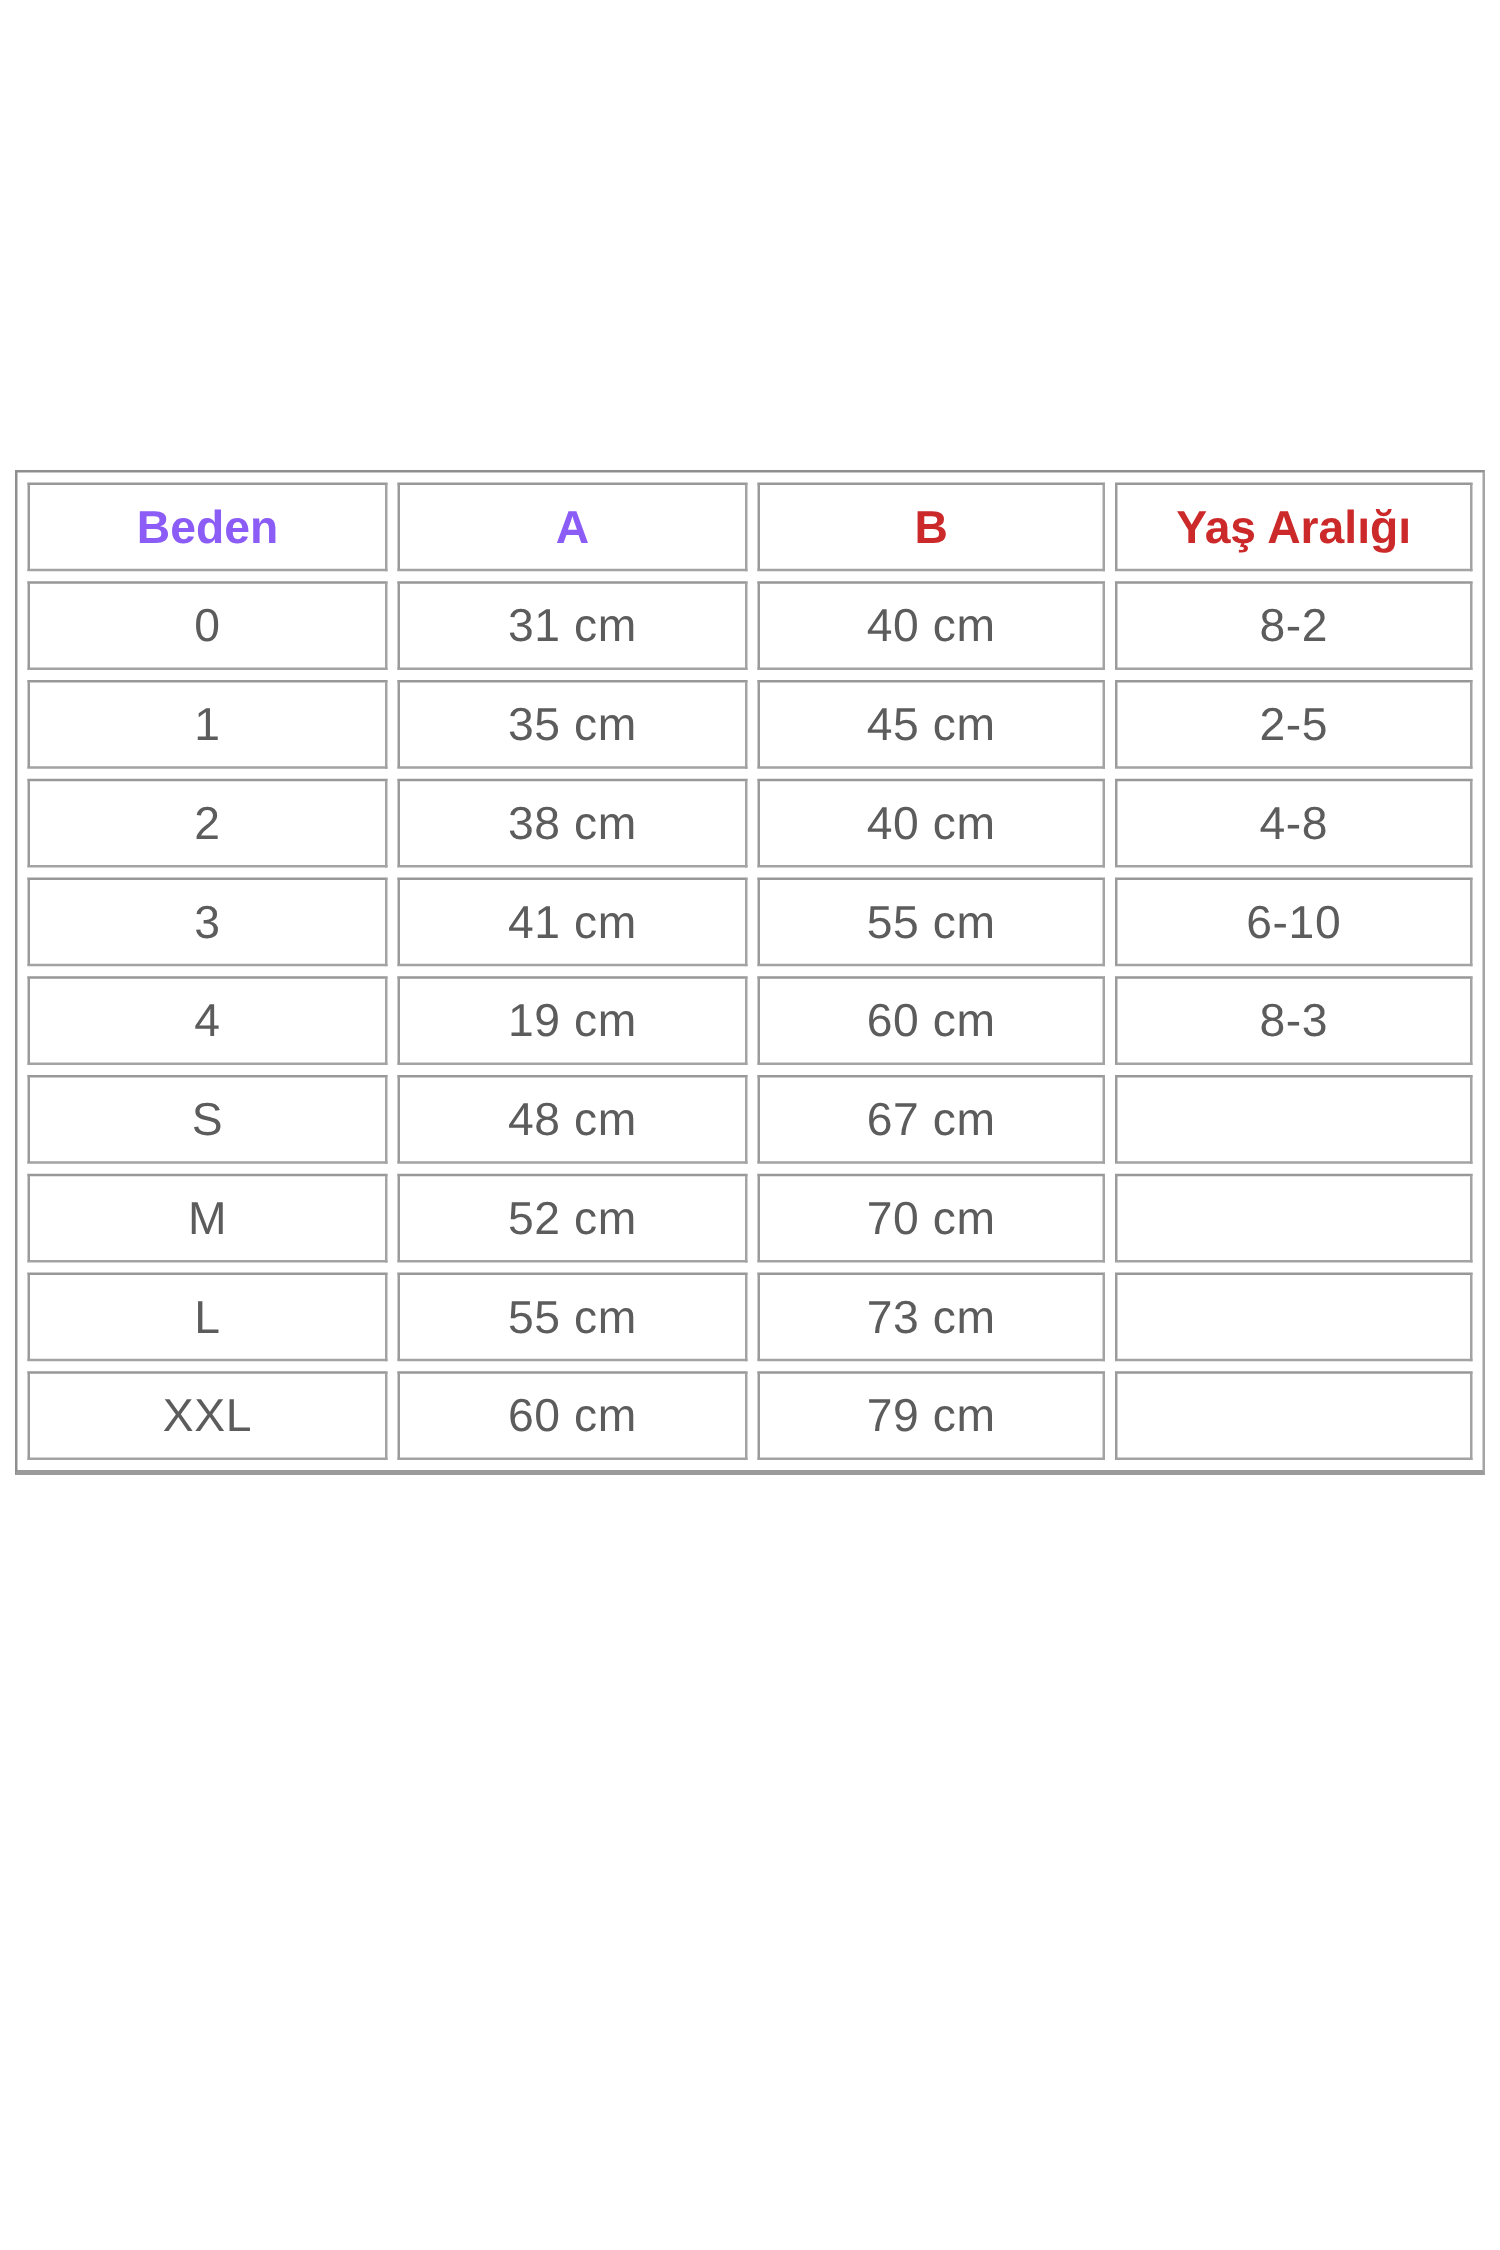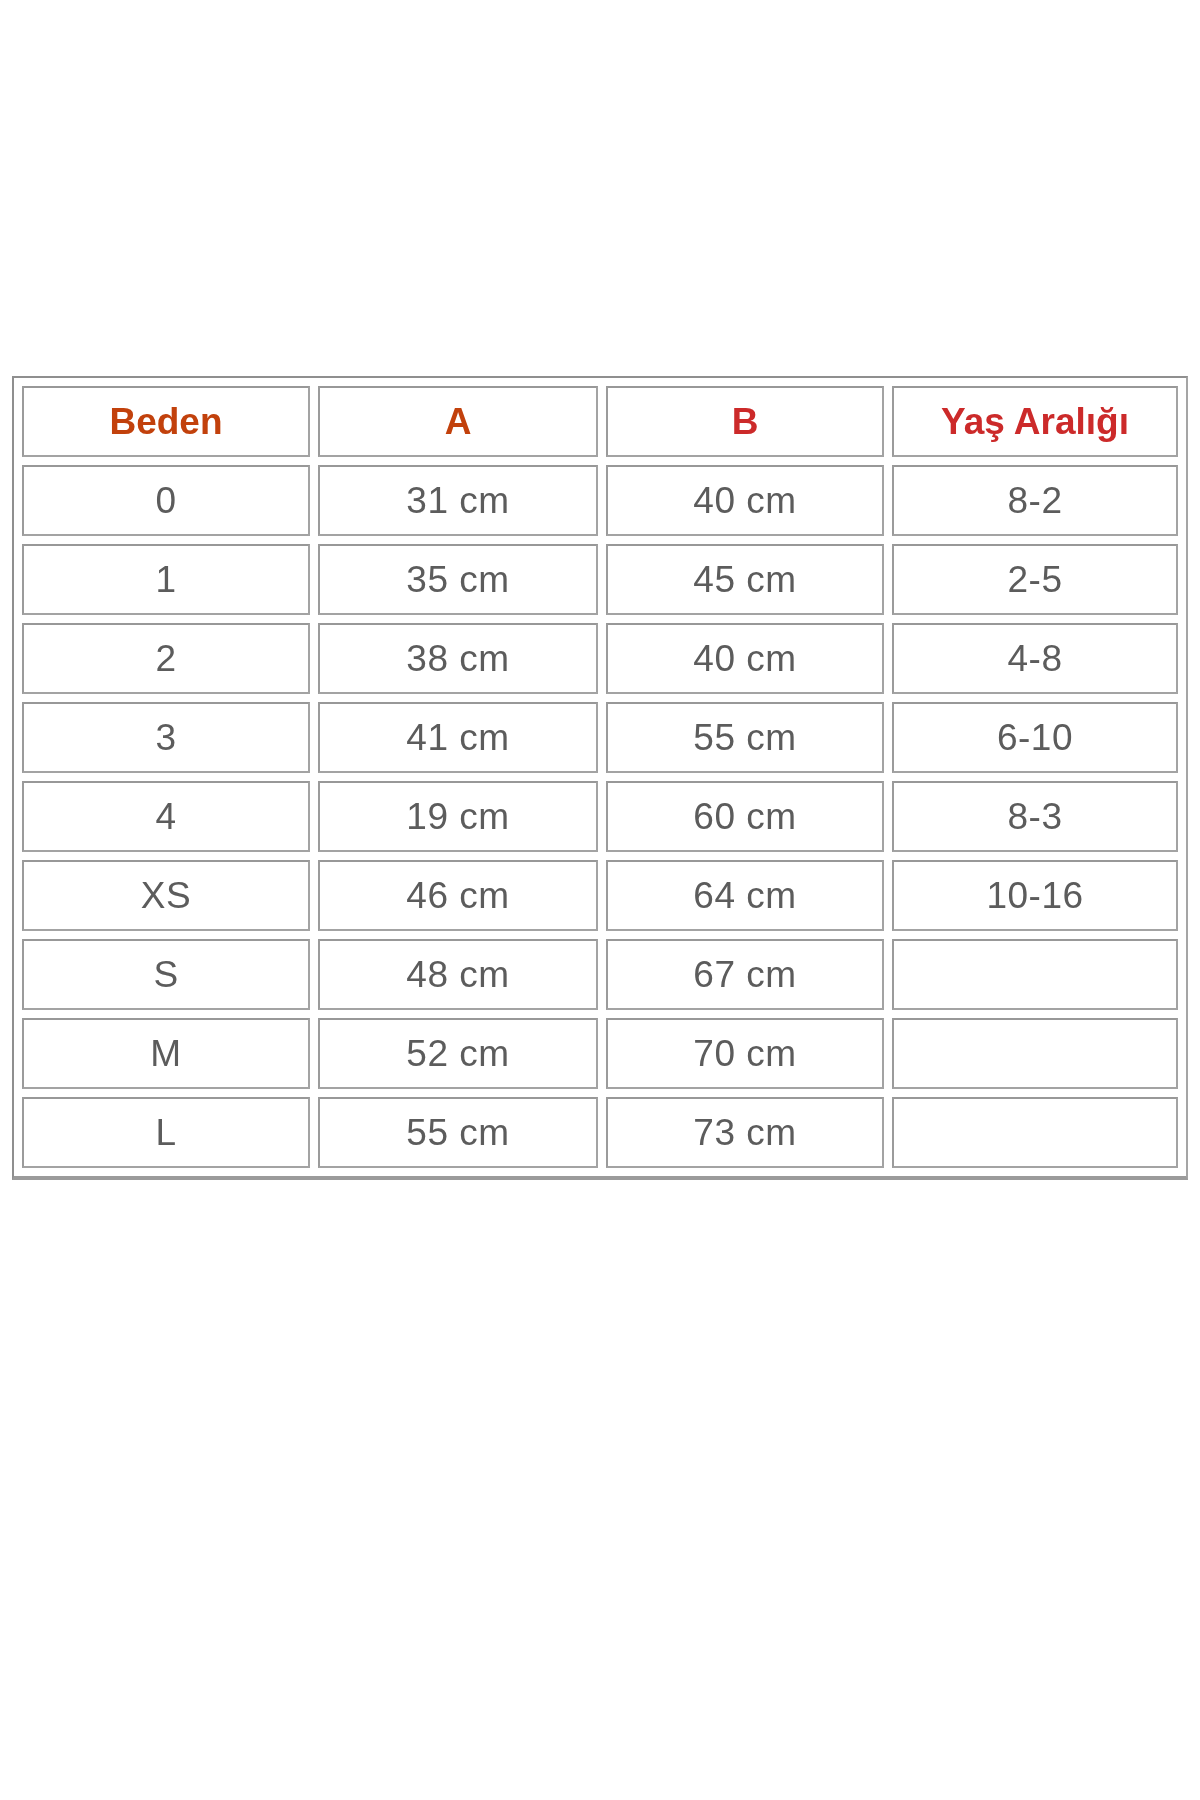--- a/index.html
+++ b/index.html
@@ -44,21 +44,21 @@
     text-align: center;
     vertical-align: middle;
     font-size: 37px;
     line-height: 1;
     padding: 0;
     overflow: hidden;
     white-space: nowrap;
   }
   table.size-chart th {
     font-weight: bold;
-    color: #c2410c;
+    color: #8b5cf6;
   }
   table.size-chart th.red-header {
     color: #cc2a2a;
   }
   table.size-chart td {
     font-weight: normal;
     color: #5c5c5c;
     letter-spacing: 0.5px;
   }
 </style>
@@ -106,38 +106,38 @@
         <td>55 cm</td>
         <td>6-10</td>
       </tr>
       <tr>
         <td>4</td>
         <td>19 cm</td>
         <td>60 cm</td>
         <td>8-3</td>
       </tr>
       <tr>
-        <td>XS</td>
-        <td>46 cm</td>
-        <td>64 cm</td>
-        <td>10-16</td>
-      </tr>
-      <tr>
         <td>S</td>
         <td>48 cm</td>
         <td>67 cm</td>
         <td></td>
       </tr>
       <tr>
         <td>M</td>
         <td>52 cm</td>
         <td>70 cm</td>
         <td></td>
       </tr>
       <tr>
         <td>L</td>
         <td>55 cm</td>
         <td>73 cm</td>
         <td></td>
       </tr>
+      <tr>
+        <td>XXL</td>
+        <td>60 cm</td>
+        <td>79 cm</td>
+        <td></td>
+      </tr>
     </tbody>
   </table>
 </div>
 
 </body></html>

